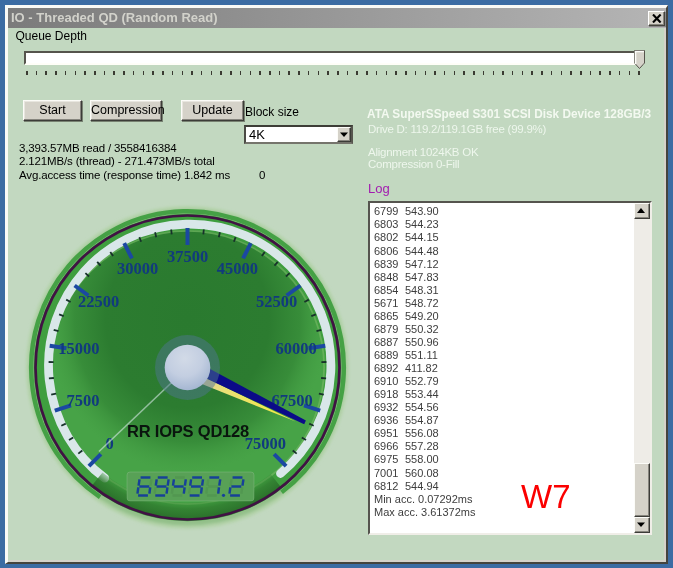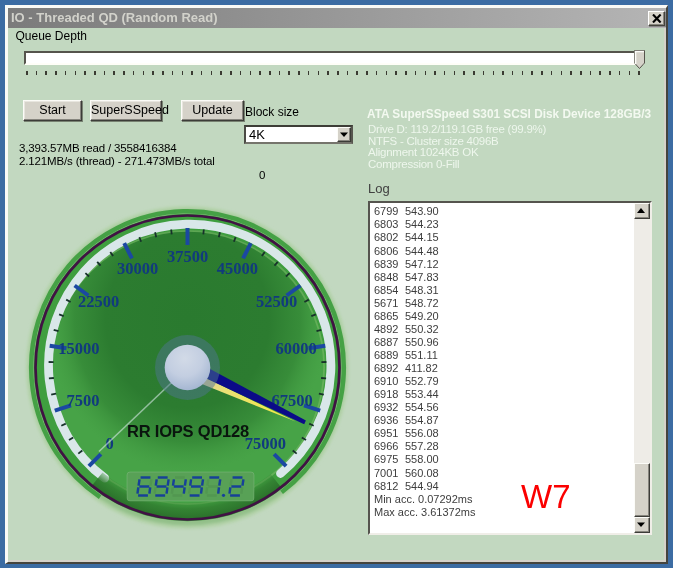--- a/index.html
+++ b/index.html
@@ -28,21 +28,21 @@
 #combo { left:236px; top:117px; width:109px; height:19px; background:#fff;
   border:2px solid; border-color:#3d3d37 #56554e #75746c #4a4a44; }
 #combo .cv { position:absolute; left:3px; top:0px; font-size:13px; color:#000; }
 #cbtn { position:absolute; right:0; top:0; width:14px; height:15px; background:#d5d2c9;
   border:1px solid; border-color:#fcfcf8 #3c3c38 #3c3c38 #fcfcf8; box-shadow: inset -1px -1px 0 #87857e; }
 #cbtn svg { position:absolute; left:2px; top:4px; }
 .stat { color:#000; font-size:11.5px; white-space:nowrap; letter-spacing:-0.15px; }
 #hdr1 { left:359px; top:98px; width:320px; font-size:13.5px; font-weight:bold;
   color:#f3f9f0; transform:scaleX(0.875); transform-origin:0 0; white-space:nowrap; }
 .hline { left:360px; color:rgba(250,255,248,0.78); font-size:11.5px; white-space:nowrap; letter-spacing:-0.25px; }
-#loglbl { left:360px; top:172.5px; font-size:13px; color:#404040; }
+#loglbl { left:360px; top:172.5px; font-size:13px; color:#a21caf; }
 #listbox { left:360px; top:193px; width:284px; height:334px; background:#fff;
   border:2px solid; border-color:#55544e #f0eee8 #f0eee8 #55544e; }
 .lrow { position:absolute; left:4px; font-size:11px; color:#3d3d3d; white-space:nowrap; }
 .lrow .c1 { position:absolute; left:0; }
 .lrow .c2 { position:absolute; left:31px; }
 #sbar { position:absolute; right:0; top:0; width:16px; height:330px; background:#eeece7; }
 .sbtn { position:absolute; left:0; width:16px; height:16px; background:#d5d2c9;
   border:1px solid; border-color:#fcfcf8 #3c3c38 #3c3c38 #fcfcf8; box-shadow: inset -1px -1px 0 #87857e; }
 #sthumb { position:absolute; left:0; top:260px; width:16px; height:54px; background:#d5d2c9;
   border:1px solid; border-color:#fcfcf8 #3c3c38 #3c3c38 #fcfcf8; box-shadow: inset -1px -1px 0 #87857e; }
@@ -57,37 +57,37 @@
       </svg>
     </div>
   <div class="lbl" style="left:7.5px;top:21px;">Queue Depth</div>
   <div id="groove"></div>
   <svg id="thumb" width="12" height="20" viewBox="0 0 12 20">
       <polygon points="0.5,0.5 10.5,0.5 10.5,13 5.5,18.5 0.5,13" fill="#d5d2c9" stroke="#55534b" stroke-width="1"></polygon>
       <path d="M1.5,14 L1.5,1.5 L10,1.5" fill="none" stroke="#fdfdf9" stroke-width="1.6"></path>
     </svg>
   <div id="qticks"></div>
   <div class="btn" style="left:15px;top:92px;width:59px;height:21px;">Start</div>
-  <div class="btn" style="left:82px;top:92px;width:72px;height:21px;">SuperSSpeed</div>
+  <div class="btn" style="left:82px;top:92px;width:72px;height:21px;">Compression</div>
   <div class="btn" style="left:173px;top:92px;width:63px;height:21px;">Update</div>
   <div class="lbl" style="left:237px;top:97px;">Block size</div>
   <div id="combo">
       <span class="cv">4K</span>
       <span id="cbtn">
         <svg width="9" height="6" viewBox="0 0 9 6">
           <polygon points="0,0.5 8,0.5 4,5" fill="#000"></polygon>
         </svg>
       </span>
     </div>
   <div class="stat" style="left:11px;top:133.8px;">3,393.57MB read / 3558416384</div>
   <div class="stat" style="left:11px;top:147.3px;">2.121MB/s (thread) - 271.473MB/s total</div>
+  <div class="stat" style="left:11px;top:160.8px;">Avg.access time (response time) 1.842 ms</div>
   <div class="stat" style="left:251px;top:160.8px;">0</div>
   <div id="hdr1">ATA SuperSSpeed S301 SCSI Disk Device 128GB/3</div>
   <div class="hline" style="top:115.3px;">Drive D: 119.2/119.1GB free (99.9%)</div>
-  <div class="hline" style="top:126.9px;">NTFS - Cluster size 4096B</div>
   <div class="hline" style="top:138.4px;">Alignment 1024KB OK</div>
   <div class="hline" style="top:149.9px;">Compression 0-Fill</div>
   <div id="loglbl">Log</div>
   <div id="listbox">
 <div class="lrow" style="top:2.3px">
         <span class="c1">6799</span>
         <span class="c2">543.90</span>
       </div>
 <div class="lrow" style="top:15.4px">
         <span class="c1">6803</span>
@@ -115,21 +115,21 @@
       </div>
 <div class="lrow" style="top:93.7px">
         <span class="c1">5671</span>
         <span class="c2">548.72</span>
       </div>
 <div class="lrow" style="top:106.8px">
         <span class="c1">6865</span>
         <span class="c2">549.20</span>
       </div>
 <div class="lrow" style="top:119.8px">
-        <span class="c1">4892</span>
+        <span class="c1">6879</span>
         <span class="c2">550.32</span>
       </div>
 <div class="lrow" style="top:132.9px">
         <span class="c1">6887</span>
         <span class="c2">550.96</span>
       </div>
 <div class="lrow" style="top:146.0px">
         <span class="c1">6889</span>
         <span class="c2">551.11</span>
       </div>

